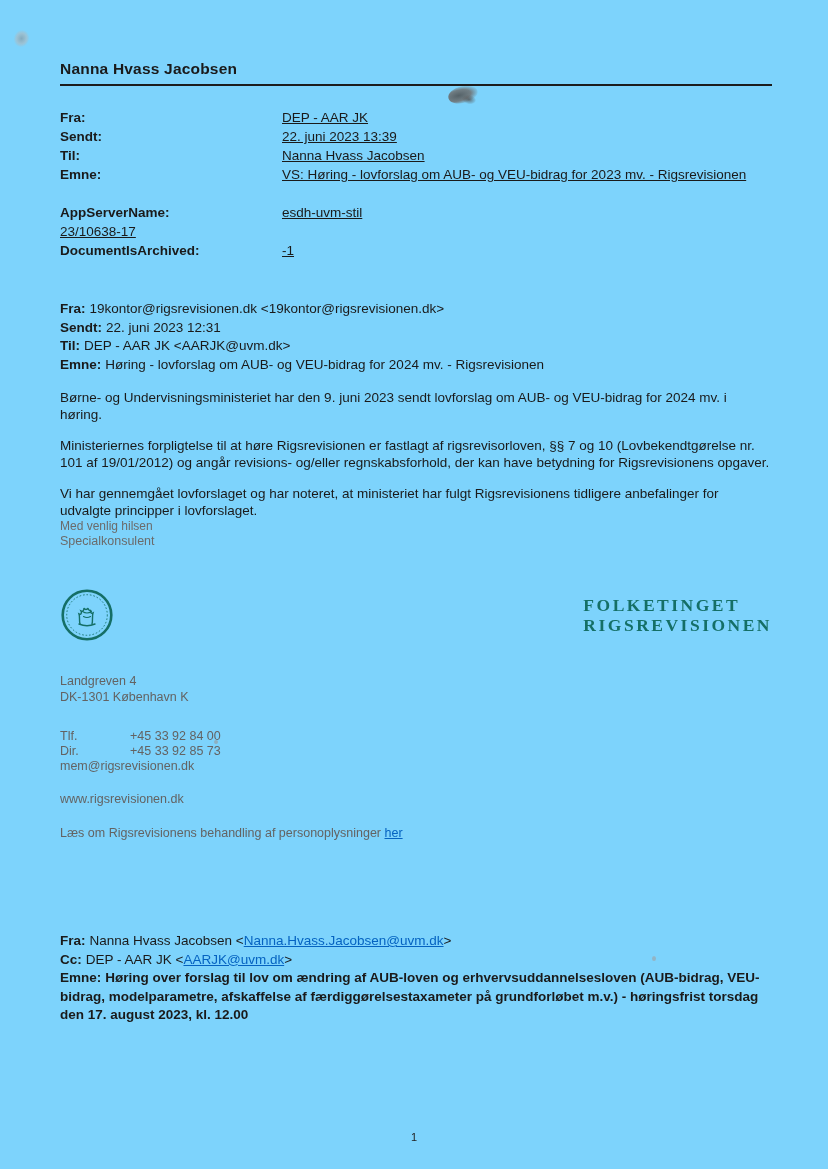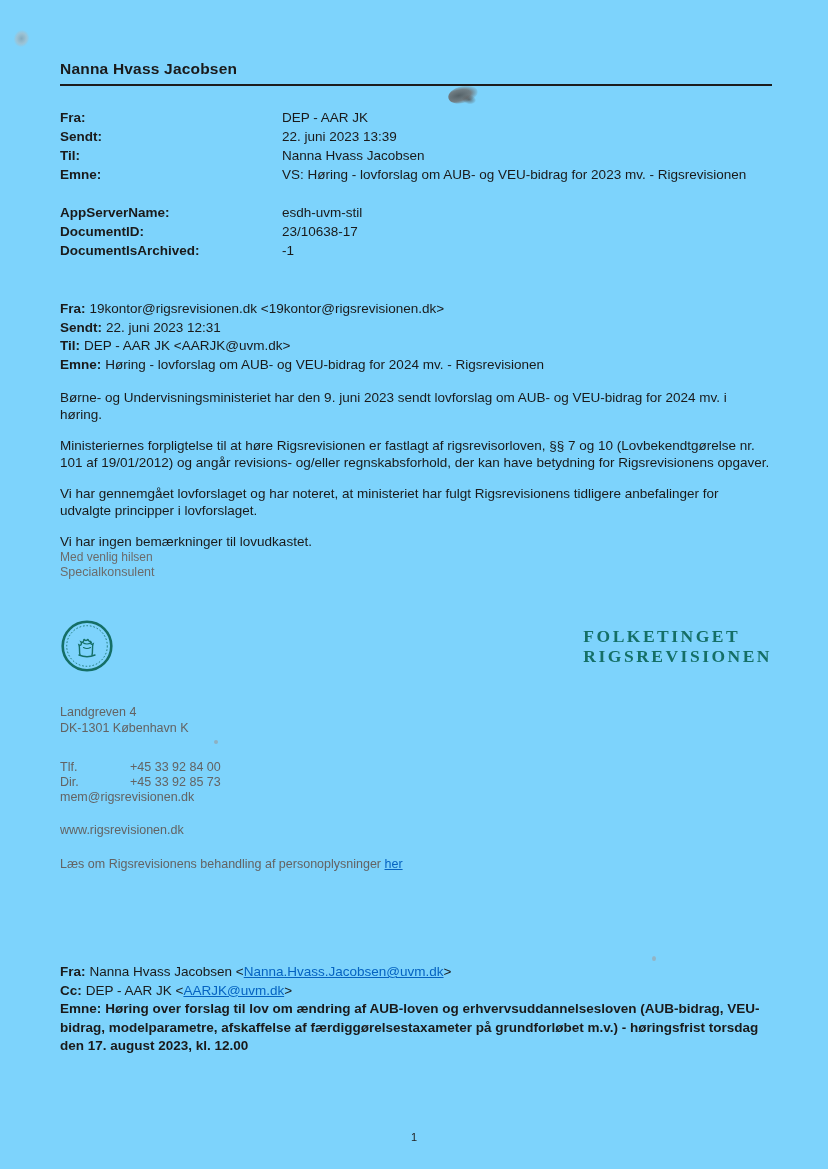--- a/index.html
+++ b/index.html
@@ -20,21 +20,21 @@
     font-weight: bold;
     margin: 0;
     padding-bottom: 6px;
     border-bottom: 2px solid #1c1c1c;
     letter-spacing: 0.2px;
   }
 
   .fields { margin-top: 22px; font-size: 13.5px; line-height: 19px; }
   .frow { display: flex; }
   .flabel { width: 222px; flex-shrink: 0; font-weight: bold; }
-  .fvalue { flex: 1; }
+  .fvalue { flex: 1; text-decoration: underline; }
   .meta-fields { margin-top: 19px; }
 
   .mailhead { margin-top: 40px; font-size: 13.5px; line-height: 18.5px; }
   .mailhead .lbl { font-weight: bold; margin-right: 4px; }
 
   .para { margin: 14px 0 0 0; font-size: 13.5px; line-height: 17px; }
   .para:first-of-type { margin-top: 15px; }
 
   .greeting { color: #6b6b6b; font-size: 12px; }
   .sig-name {
@@ -131,21 +131,20 @@
         <span class="fvalue">VS: Høring - lovforslag om AUB- og VEU-bidrag for 2023 mv. - Rigsrevisionen</span>
       </div>
     </div>
 
     <div class="fields meta-fields">
       <div class="frow">
         <span class="flabel">AppServerName:</span>
         <span class="fvalue">esdh-uvm-stil</span>
       </div>
       <div class="frow">
-        <span class="flabel">DocumentID:</span>
         <span class="fvalue">23/10638-17</span>
       </div>
       <div class="frow">
         <span class="flabel">DocumentIsArchived:</span>
         <span class="fvalue">-1</span>
       </div>
     </div>
 
     <div class="mailhead">
       <div>
@@ -159,21 +158,20 @@
       </div>
       <div>
         <span class="lbl">Emne:</span><span>Høring - lovforslag om AUB- og VEU-bidrag for 2024 mv. - Rigsrevisionen</span>
       </div>
     </div>
 
     <div>
       <p class="para">Børne- og Undervisningsministeriet har den 9. juni 2023 sendt lovforslag om AUB- og VEU-bidrag for 2024 mv. i høring.</p>
       <p class="para">Ministeriernes forpligtelse til at høre Rigsrevisionen er fastlagt af rigsrevisorloven, §§ 7 og 10 (Lovbekendtgørelse nr. 101 af 19/01/2012) og angår revisions- og/eller regnskabsforhold, der kan have betydning for Rigsrevisionens opgaver.</p>
       <p class="para">Vi har gennemgået lovforslaget og har noteret, at ministeriet har fulgt Rigsrevisionens tidligere anbefalinger for udvalgte principper i lovforslaget.</p>
-      <p class="para">Vi har ingen bemærkninger til lovudkastet.</p>
     </div>
 
     <div class="greeting">Med venlig hilsen</div>
     <div class="sig-title">Specialkonsulent</div>
 
     <div class="logo-row">
       <svg class="emblem" width="54" height="54" viewBox="0 0 54 54" aria-hidden="true">
         <circle cx="27" cy="27" r="24.3" fill="none" stroke="#156f66" stroke-width="2.6"></circle>
         <circle cx="27" cy="27" r="20.3" fill="none" stroke="#156f66" stroke-width="0.9" stroke-dasharray="1.6 1.9"></circle>
         <path d="M20 36 c-1 -4 0 -7 -1 -10 c2 1 3 -1 2 -3 c2 1 3 -1 3 -3 c1 2 3 2 4 0 c0 2 2 3 3 2 c-1 2 0 4 2 3 c-1 3 0 7 -1 11" fill="none" stroke="#156f66" stroke-width="1.4" stroke-linecap="round"></path>

